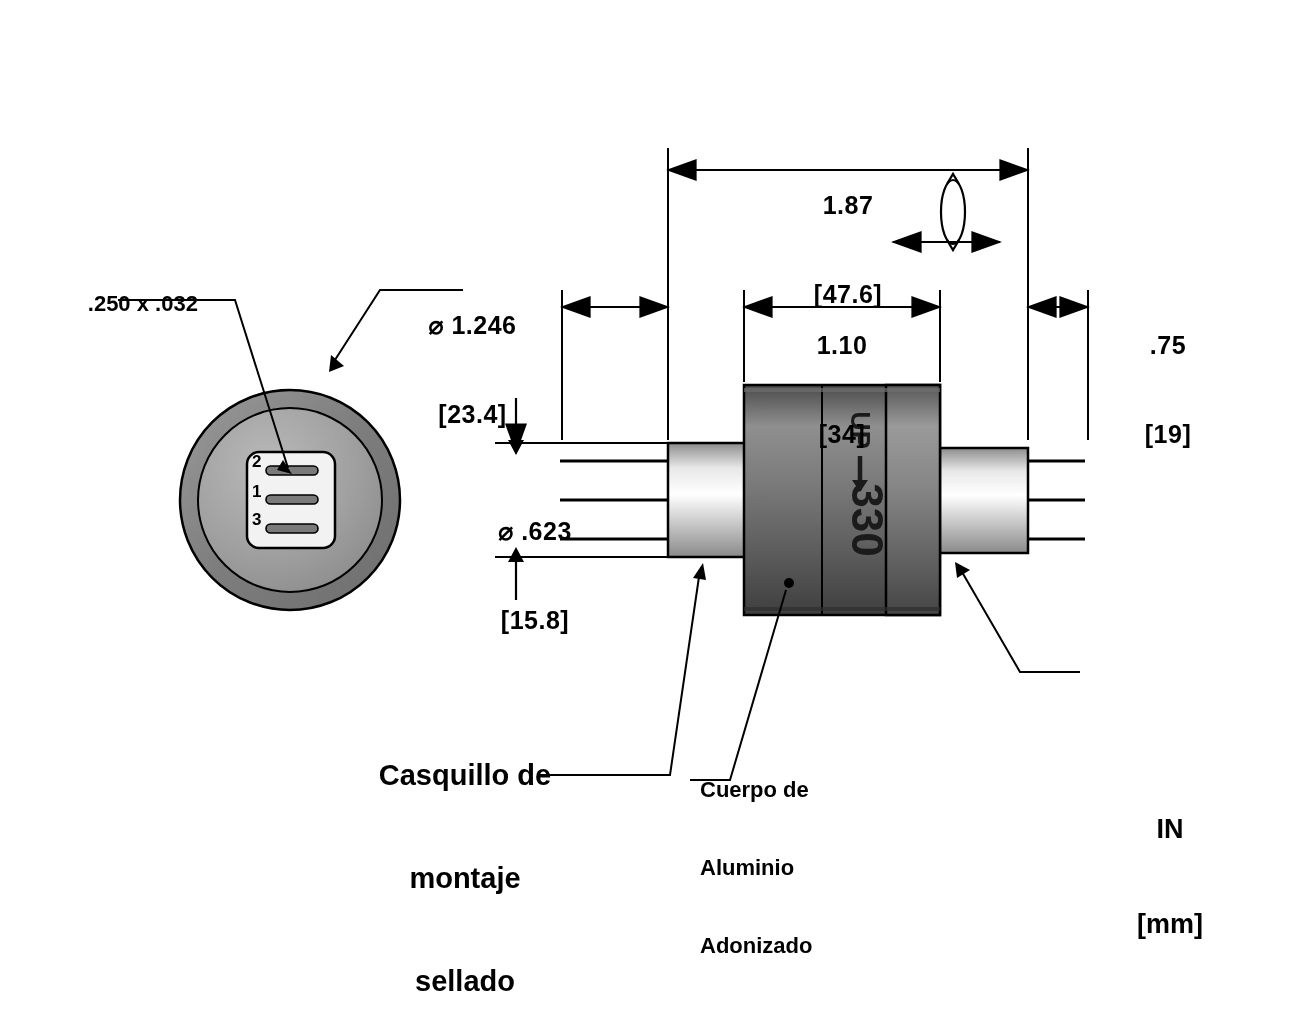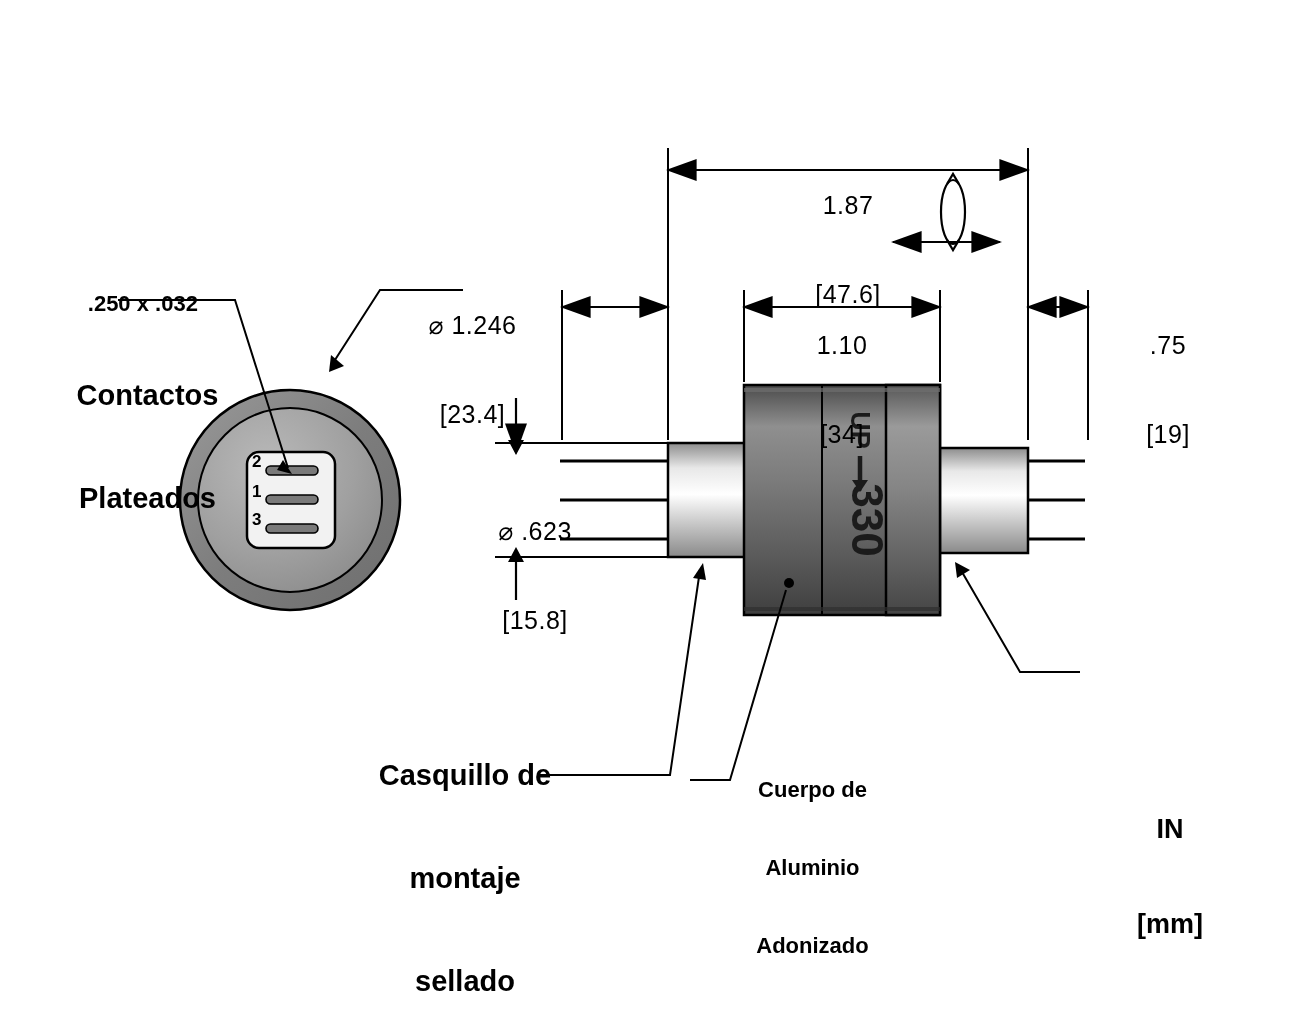--- a/index.html
+++ b/index.html
@@ -16,34 +16,33 @@
     overflow: hidden;
   }
   .abs { position: absolute; }
   .txt {
     color: #000000;
     white-space: pre;
     line-height: 1.18;
   }
   .dim {
     font-size: 25px;
-    font-weight: 400;
+    font-weight: 700;
     letter-spacing: 0.5px;
     text-align: center;
   }
   .dim .v { display: block; }
   .label-bold {
     font-size: 29px;
     font-weight: 700;
     text-align: center;
   }
   .label-reg {
     font-size: 21px;
     font-weight: 600;
-    text-align: center;
   }
   .small-note {
     font-size: 20px;
     font-weight: 600;
     text-align: center;
   }
   .units {
     font-size: 27px;
     font-weight: 700;
     text-align: center;
@@ -189,24 +188,20 @@
 
       <path d="M1080 672 L1020 672 L962 572"></path>
       <path d="M955 562 L970 570 L957 578 z" fill="#000" stroke="none"></path>
     </g>
   </svg>
 
   <div class="abs txt" style="left:70px; top:272px; width:180px;">
     <span class="label-reg" style="font-size:22px;">.250 x .032</span>
   </div>
 
-  <div class="abs txt label-bold" style="left:20px; top:310px; width:255px;">
-    <div>Contactos</div>
-    <div>Plateados</div>
-  </div>
 
   <div class="abs txt dim" style="left:400px; top:252px; width:145px;">
     <span class="v">⌀ 1.246</span>
     <span class="v">[23.4]</span>
   </div>
 
   <div class="abs txt" style="left:252px; top:452px; font-size:17px; font-weight:700;">2</div>
   <div class="abs txt" style="left:252px; top:482px; font-size:17px; font-weight:700;">1</div>
   <div class="abs txt" style="left:252px; top:510px; font-size:17px; font-weight:700;">3</div>
 

